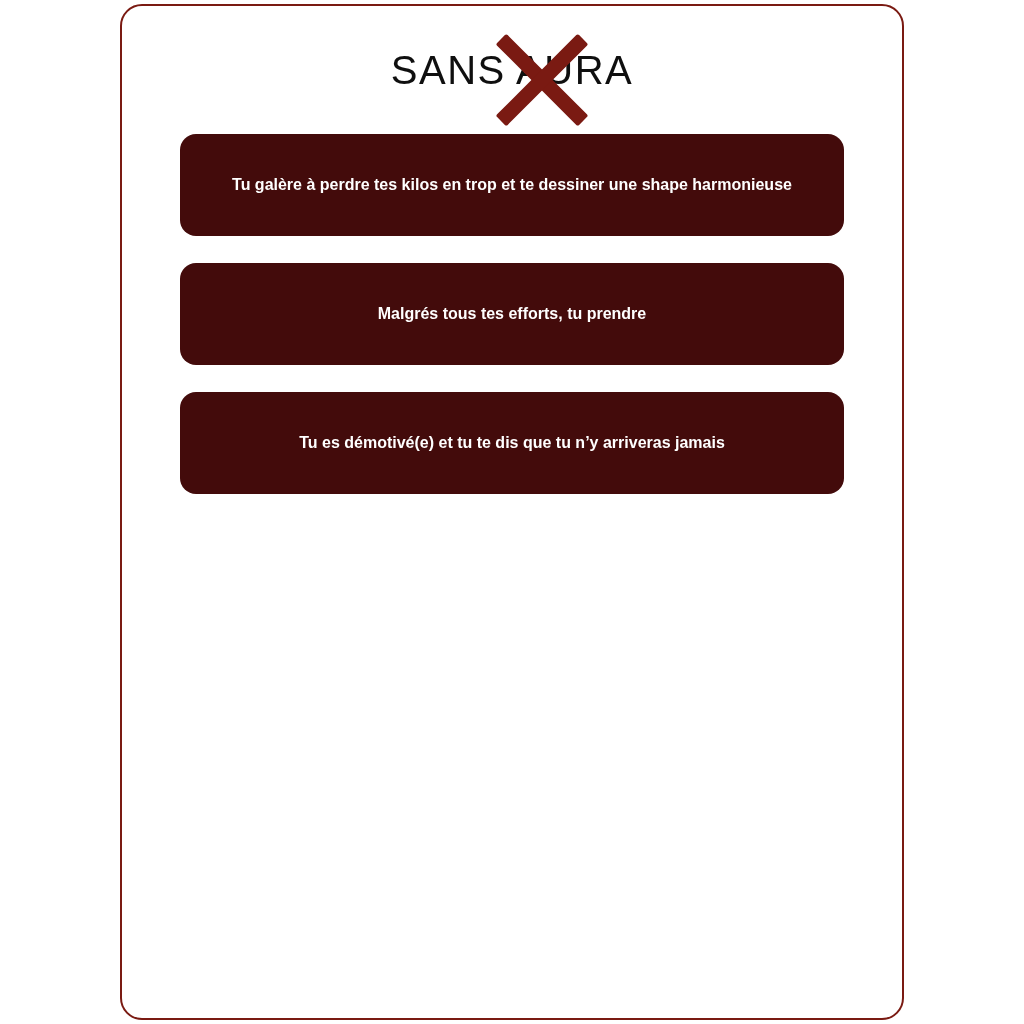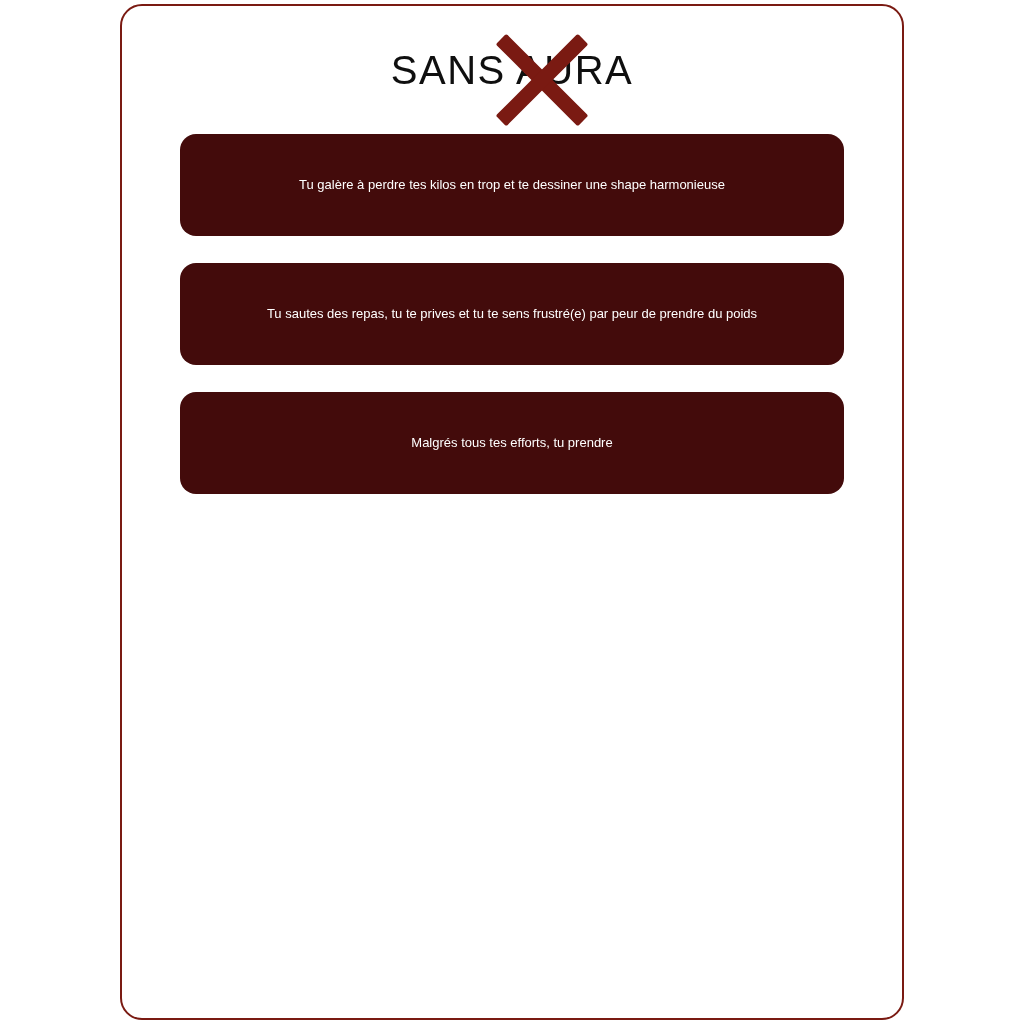--- a/index.html
+++ b/index.html
@@ -69,30 +69,30 @@
     padding: 0 58px;
     display: flex;
     flex-direction: column;
     gap: 27px;
   }
 
   .pill {
     background: #430b0b;
     border-radius: 16px;
     color: #ffffff;
-    font-size: 13px;
+    font-size: 16px;
     line-height: 1.42;
     text-align: center;
     display: flex;
     align-items: center;
     justify-content: center;
     padding: 14px 26px;
     box-sizing: border-box;
     min-height: 102px;
-    font-weight: 400;
+    font-weight: 700;
   }
 
   .pill span { display: block; max-width: 640px; }
 </style>
 </head>
 <body>
 
 <div id="card">
 
   <div id="header">
@@ -101,20 +101,20 @@
       <span class="a"></span>
       <span class="b"></span>
     </div>
   </div>
 
   <div id="list">
     <div class="pill">
       <span>Tu galère à perdre tes kilos en trop et te dessiner une shape harmonieuse</span>
     </div>
     <div class="pill">
-      <span>Tu sautes des repas, tu te prives et tu te sens frustré(e) par peur de prendre du poids</span>
+      <span>Malgrés tous tes efforts, tu prendre</span>
     </div>
     <div class="pill">
-      <span>Malgrés tous tes efforts, tu prendre</span>
+      <span>Tu es démotivé(e) et tu te dis que tu n’y arriveras jamais</span>
     </div>
   </div>
 
 </div>
 
 </body></html>

